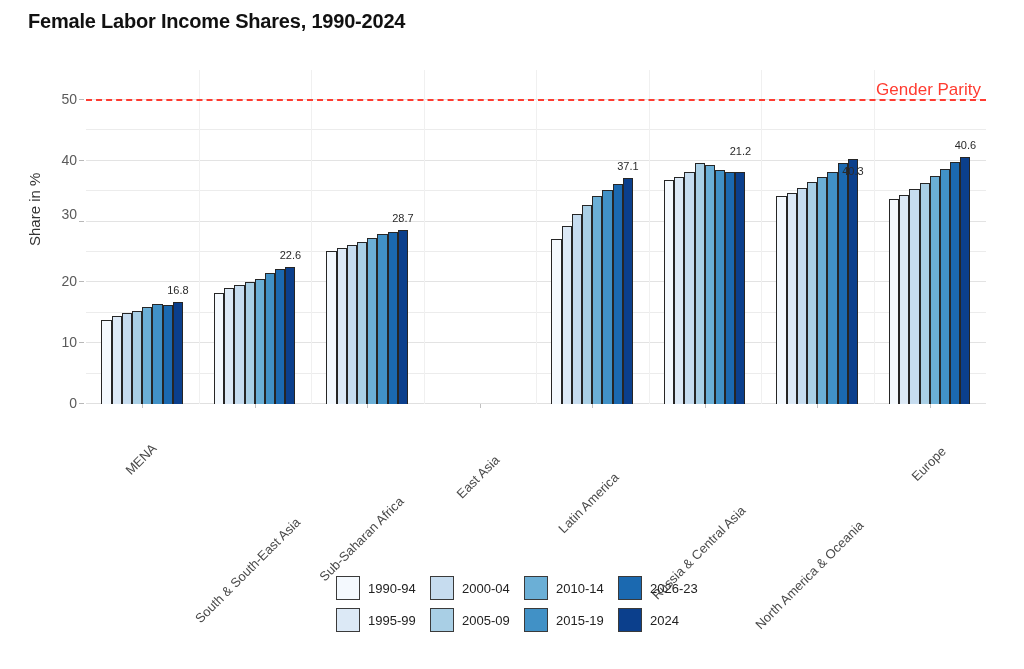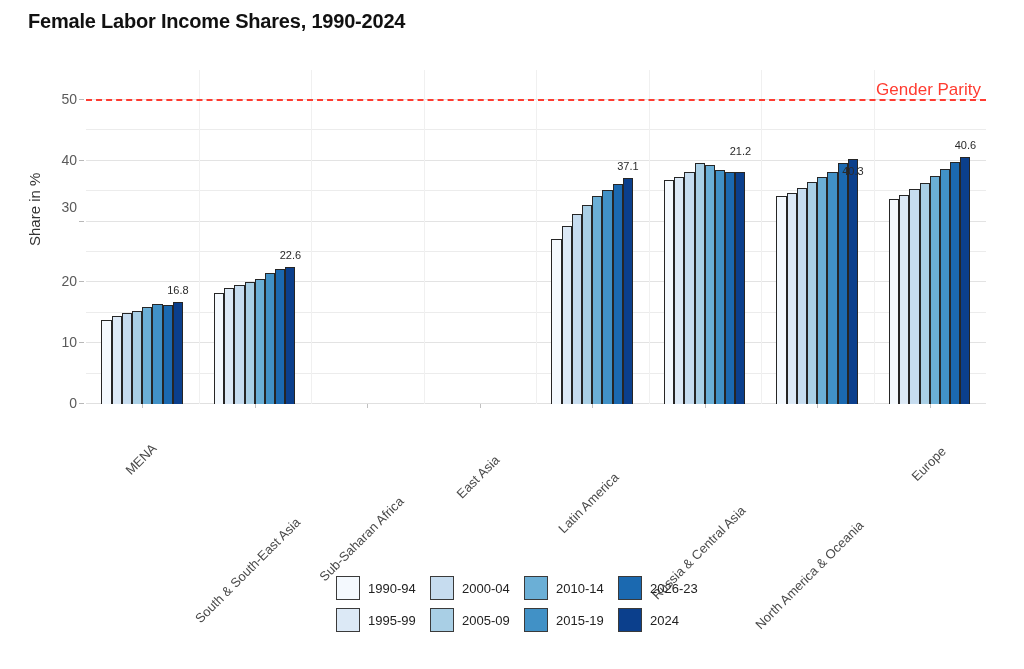--- a/index.html
+++ b/index.html
@@ -211,21 +211,21 @@
       <div class="gridline major" style="top: 333px;"></div>
       <div class="ytick" style="top: 333px;">0</div>
       <div class="ytick-mark" style="top: 333px;"></div>
       <div class="gridline major" style="top: 272.2px;"></div>
       <div class="ytick" style="top: 272.2px;">10</div>
       <div class="ytick-mark" style="top: 272.2px;"></div>
       <div class="gridline major" style="top: 211.4px;"></div>
       <div class="ytick" style="top: 211.4px;">20</div>
       <div class="ytick-mark" style="top: 211.4px;"></div>
       <div class="gridline major" style="top: 150.6px;"></div>
-      <div class="ytick" style="top: 137px; margin-left: 44px;">30</div>
+      <div class="ytick" style="top: 144px; margin-left: 44px;">30</div>
       <div class="ytick-mark" style="top: 150.6px;"></div>
       <div class="gridline major" style="top: 89.8px;"></div>
       <div class="ytick" style="top: 89.8px;">40</div>
       <div class="ytick-mark" style="top: 89.8px;"></div>
       <div class="gridline major" style="top: 29px;"></div>
       <div class="ytick" style="top: 29px;">50</div>
       <div class="ytick-mark" style="top: 29px;"></div>
       <div class="axis-baseline"></div>
       <div class="vgridline" style="left: 112.5px;"></div>
       <div class="vgridline" style="left: 225px;"></div>
@@ -252,20 +252,33 @@
           <div class="bar" title="South &amp; South-East Asia 1990-94: 18.2" style="width: 10.2px; height: 110.656px; background: rgb(244, 249, 254);"></div>
           <div class="bar" title="South &amp; South-East Asia 1995-99: 19" style="width: 10.2px; height: 115.52px; background: rgb(220, 233, 246);"></div>
           <div class="bar" title="South &amp; South-East Asia 2000-04: 19.6" style="width: 10.2px; height: 119.168px; background: rgb(198, 220, 239);"></div>
           <div class="bar" title="South &amp; South-East Asia 2005-09: 20" style="width: 10.2px; height: 121.6px; background: rgb(169, 207, 229);"></div>
           <div class="bar" title="South &amp; South-East Asia 2010-14: 20.6" style="width: 10.2px; height: 125.248px; background: rgb(107, 175, 214);"></div>
           <div class="bar" title="South &amp; South-East Asia 2015-19: 21.5" style="width: 10.2px; height: 130.72px; background: rgb(65, 145, 198);"></div>
           <div class="bar" title="South &amp; South-East Asia 2020-23: 22.2" style="width: 10.2px; height: 134.976px; background: rgb(27, 105, 176);"></div>
           <div class="bar" title="South &amp; South-East Asia 2024: 22.6" style="width: 10.2px; height: 137.408px; background: rgb(11, 63, 140);"></div>
         </div>
         <div class="bar-label" style="left: 76.5px; top: 178.592px;">22.6</div>
+      </div>
+      <div class="group" style="left: 240.45px; width: 81.6px;">
+        <div class="bars" style="width: 81.6px;">
+          <div class="bar" title="Sub-Saharan Africa 1990-94: 25.2" style="width: 10.2px; height: 153.216px; background: rgb(244, 249, 254);"></div>
+          <div class="bar" title="Sub-Saharan Africa 1995-99: 25.6" style="width: 10.2px; height: 155.648px; background: rgb(220, 233, 246);"></div>
+          <div class="bar" title="Sub-Saharan Africa 2000-04: 26.2" style="width: 10.2px; height: 159.296px; background: rgb(198, 220, 239);"></div>
+          <div class="bar" title="Sub-Saharan Africa 2005-09: 26.7" style="width: 10.2px; height: 162.336px; background: rgb(169, 207, 229);"></div>
+          <div class="bar" title="Sub-Saharan Africa 2010-14: 27.3" style="width: 10.2px; height: 165.984px; background: rgb(107, 175, 214);"></div>
+          <div class="bar" title="Sub-Saharan Africa 2015-19: 27.9" style="width: 10.2px; height: 169.632px; background: rgb(65, 145, 198);"></div>
+          <div class="bar" title="Sub-Saharan Africa 2020-23: 28.3" style="width: 10.2px; height: 172.064px; background: rgb(27, 105, 176);"></div>
+          <div class="bar" title="Sub-Saharan Africa 2024: 28.7" style="width: 10.2px; height: 174.496px; background: rgb(11, 63, 140);"></div>
+        </div>
+        <div class="bar-label" style="left: 76.5px; top: 141.504px;">28.7</div>
       </div>
       <div class="group" style="left: 465.45px; width: 81.6px;">
         <div class="bars" style="width: 81.6px;">
           <div class="bar" title="Latin America 1990-94: 27.2" style="width: 10.2px; height: 165.376px; background: rgb(244, 249, 254);"></div>
           <div class="bar" title="Latin America 1995-99: 29.3" style="width: 10.2px; height: 178.144px; background: rgb(220, 233, 246);"></div>
           <div class="bar" title="Latin America 2000-04: 31.2" style="width: 10.2px; height: 189.696px; background: rgb(198, 220, 239);"></div>
           <div class="bar" title="Latin America 2005-09: 32.8" style="width: 10.2px; height: 199.424px; background: rgb(169, 207, 229);"></div>
           <div class="bar" title="Latin America 2010-14: 34.2" style="width: 10.2px; height: 207.936px; background: rgb(107, 175, 214);"></div>
           <div class="bar" title="Latin America 2015-19: 35.2" style="width: 10.2px; height: 214.016px; background: rgb(65, 145, 198);"></div>
           <div class="bar" title="Latin America 2020-23: 36.2" style="width: 10.2px; height: 220.096px; background: rgb(27, 105, 176);"></div>

